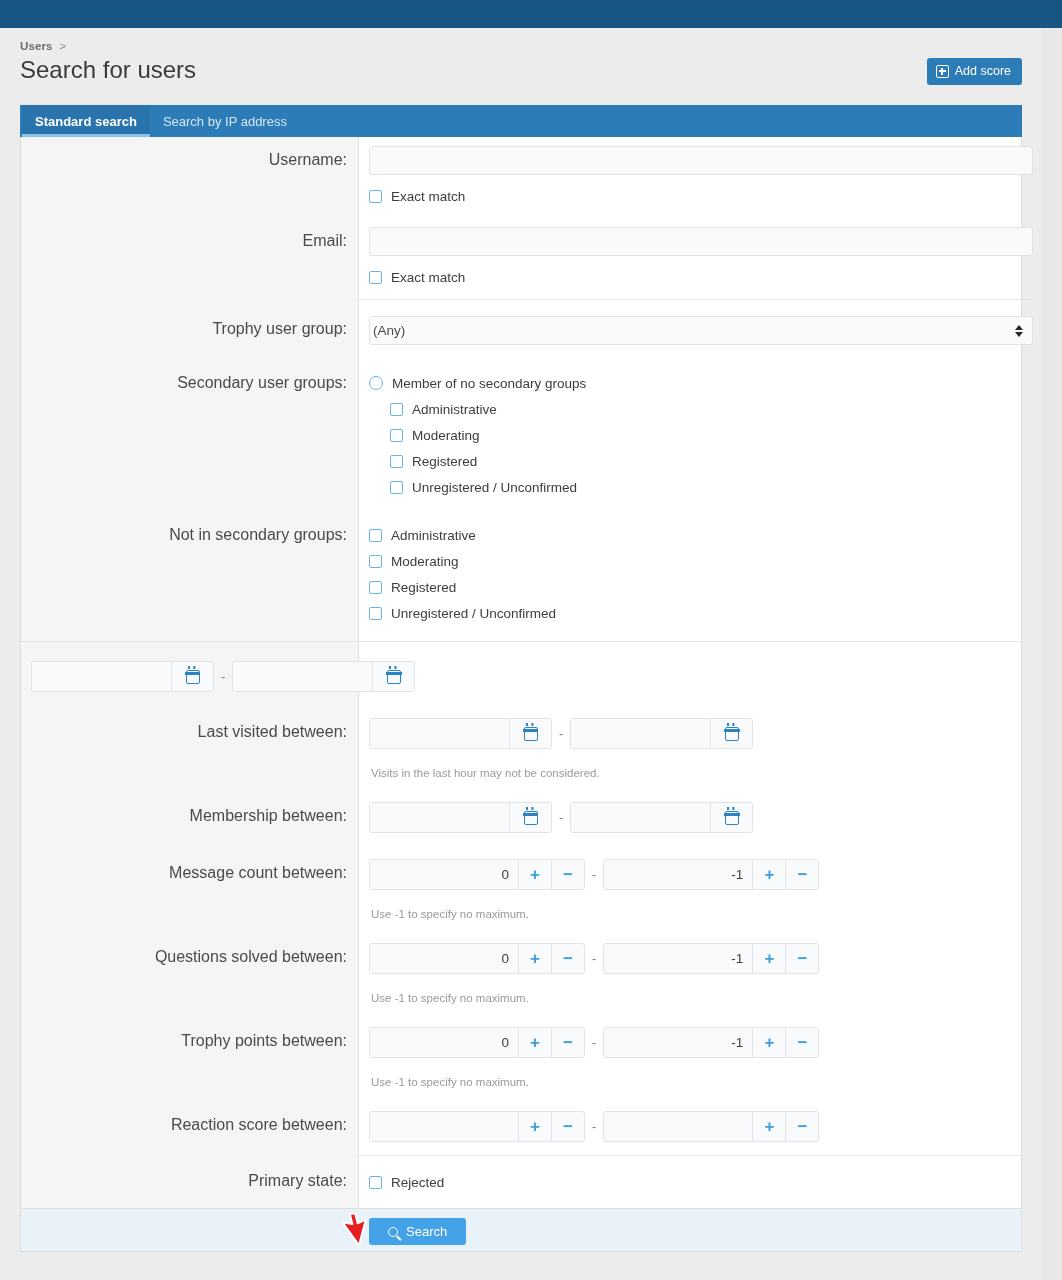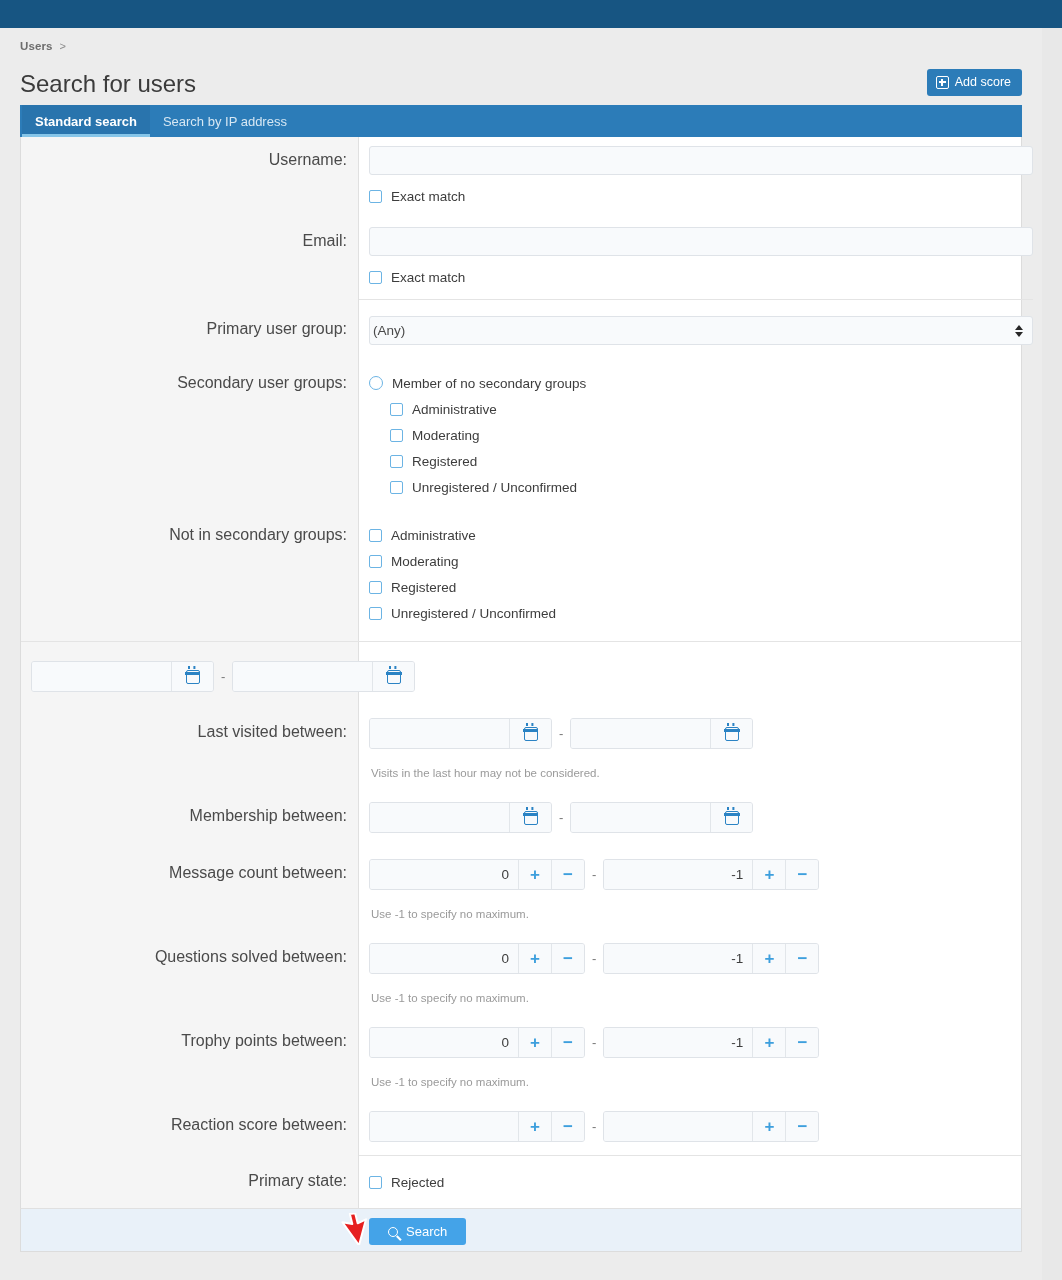--- a/index.html
+++ b/index.html
@@ -35,21 +35,21 @@
   }
   .breadcrumb .sep {
     font-weight: normal;
     color: #8b8b8b;
     margin-left: 7px;
     font-size: 11px;
   }
 
   .title-row {
     display: flex;
-    align-items: flex-end;
+    align-items: flex-start;
     justify-content: space-between;
     padding: 6px 20px 0 20px;
     height: 44px;
   }
   .page-title {
     font-size: 24px;
     color: #3b3b3b;
     font-weight: normal;
     line-height: 1;
   }
@@ -399,21 +399,21 @@
         <div class="tinput"></div>
         <div class="gap-after"></div>
         <div class="optrow">
           <span class="cbox"></span>
           <span>Exact match</span>
         </div>
       </div>
     </div>
 
     <div class="row sep">
-      <div class="lbl" style="padding-top:21px">Primary user group:</div>
+      <div class="lbl" style="padding-top:21px">Trophy user group:</div>
       <div class="ctrl" style="padding-top:16px;padding-bottom:14px">
         <div class="sel">
           <span>(Any)</span>
           <span class="arrows">
               <i class="up"></i>
               <i class="down"></i>
             </span>
         </div>
       </div>
     </div>

